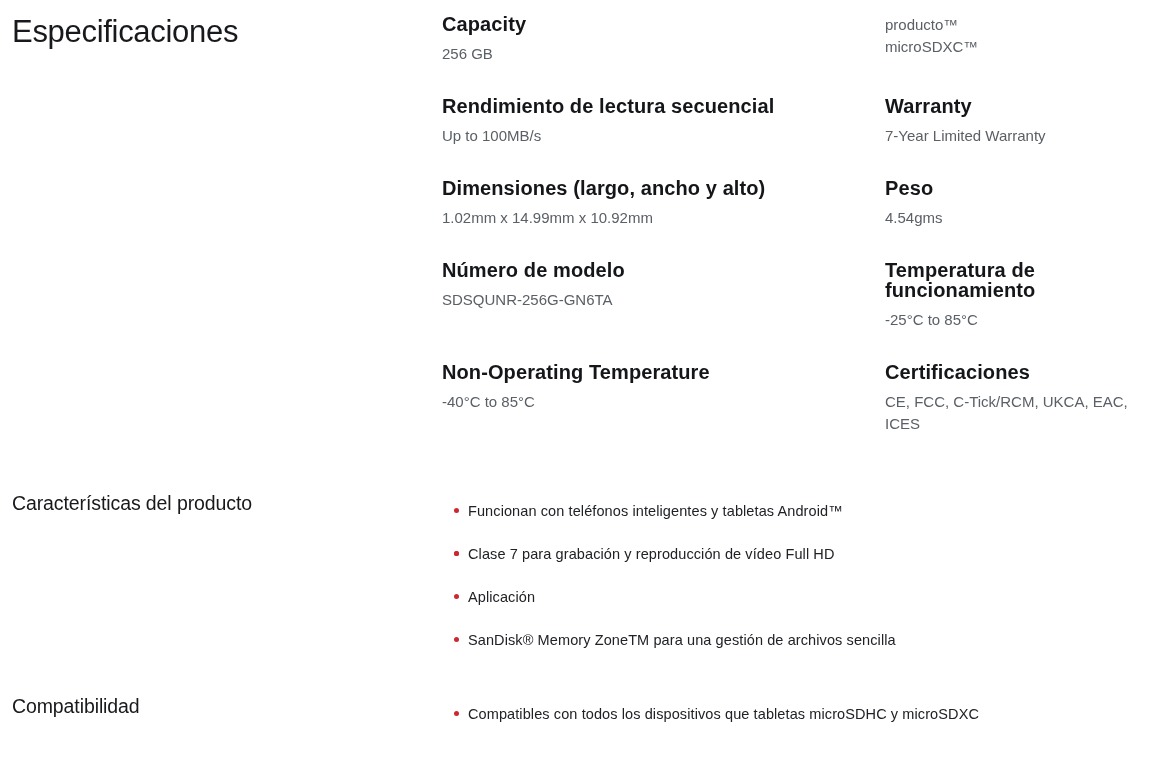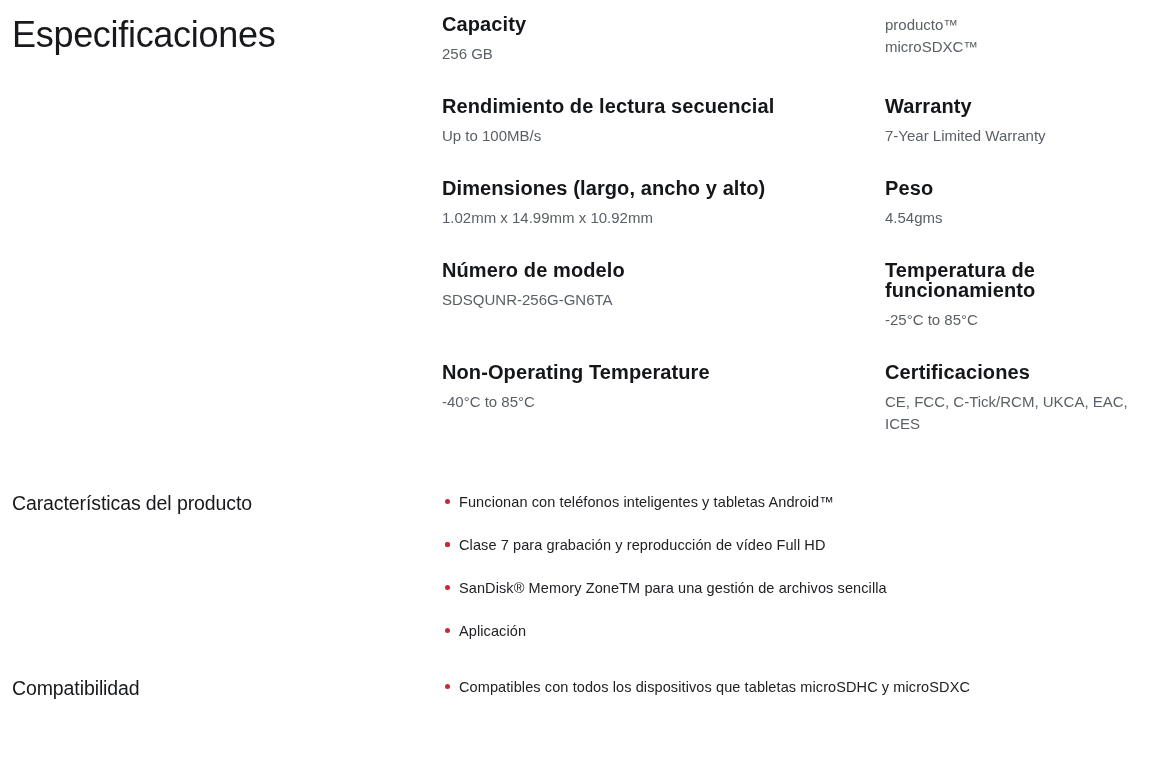--- a/index.html
+++ b/index.html
@@ -13,21 +13,21 @@
     width:1153px;height:767px;overflow:hidden;
     font-family:"Liberation Sans", sans-serif;
     color:var(--text-primary);
     -webkit-font-smoothing:antialiased;
   }
   .page{padding:14px 0 0 12px;box-sizing:border-box;}
   .section{display:flex;align-items:flex-start;}
   .left-col{width:430px;flex:none;}
   .right-col{flex:1;min-width:0;}
   h1.page-title{
-    margin:0;font-size:36px;font-weight:500;letter-spacing:-0.3px;
+    margin:0;font-size:31px;font-weight:500;letter-spacing:-0.3px;
     color:var(--text-primary);line-height:1.15;
   }
   h2.section-title{
     margin:0;font-size:19.5px;font-weight:500;letter-spacing:-0.1px;
     color:var(--text-primary);line-height:1.2;
   }
   
   .spec-grid{
     display:grid;
     grid-template-columns:443px auto;
@@ -37,21 +37,21 @@
   .spec-label{
     font-size:20px;font-weight:600;color:#141619;
     margin:0 0 9px 0;line-height:20px;letter-spacing:0.1px;
   }
   .spec-value{
     font-size:15px;color:var(--text-secondary);line-height:22px;
   }
   
   .features-section{margin-top:57px;}
   .compat-section{margin-top:36px;}
-  ul.bullet-list{margin:0;padding:0;list-style:none;}
+  ul.bullet-list{margin:9px;padding:0;list-style:none;}
   li.bullet-item{
     position:relative;padding-left:17px;margin-bottom:23px;
     font-size:14.5px;line-height:20px;color:var(--text-body);
     letter-spacing:0.1px;
   }
   li.bullet-item:last-child{margin-bottom:0;}
   .bullet{
     position:absolute;left:3px;top:7px;width:5px;height:5px;
     border-radius:50%;background:var(--accent-red);
   }
@@ -134,25 +134,25 @@
         </li>
         <li class="bullet-item">
           <span class="bullet"></span>
         </li>
         <li class="bullet-item">
           <span class="bullet"></span>
           <span>Clase 7 para grabación y reproducción de vídeo Full HD</span>
         </li>
         <li class="bullet-item">
           <span class="bullet"></span>
-          <span>SanDisk® Memory ZoneTM para una gestión de archivos sencilla</span>
+          <span>Aplicación</span>
         </li>
         <li class="bullet-item">
           <span class="bullet"></span>
-          <span>Aplicación</span>
+          <span>SanDisk® Memory ZoneTM para una gestión de archivos sencilla</span>
         </li>
       </ul>
     </div>
   </div>
 
   <div class="section compat-section">
     <div class="left-col">
       <h2 class="section-title">Compatibilidad</h2>
     </div>
     <div class="right-col">

